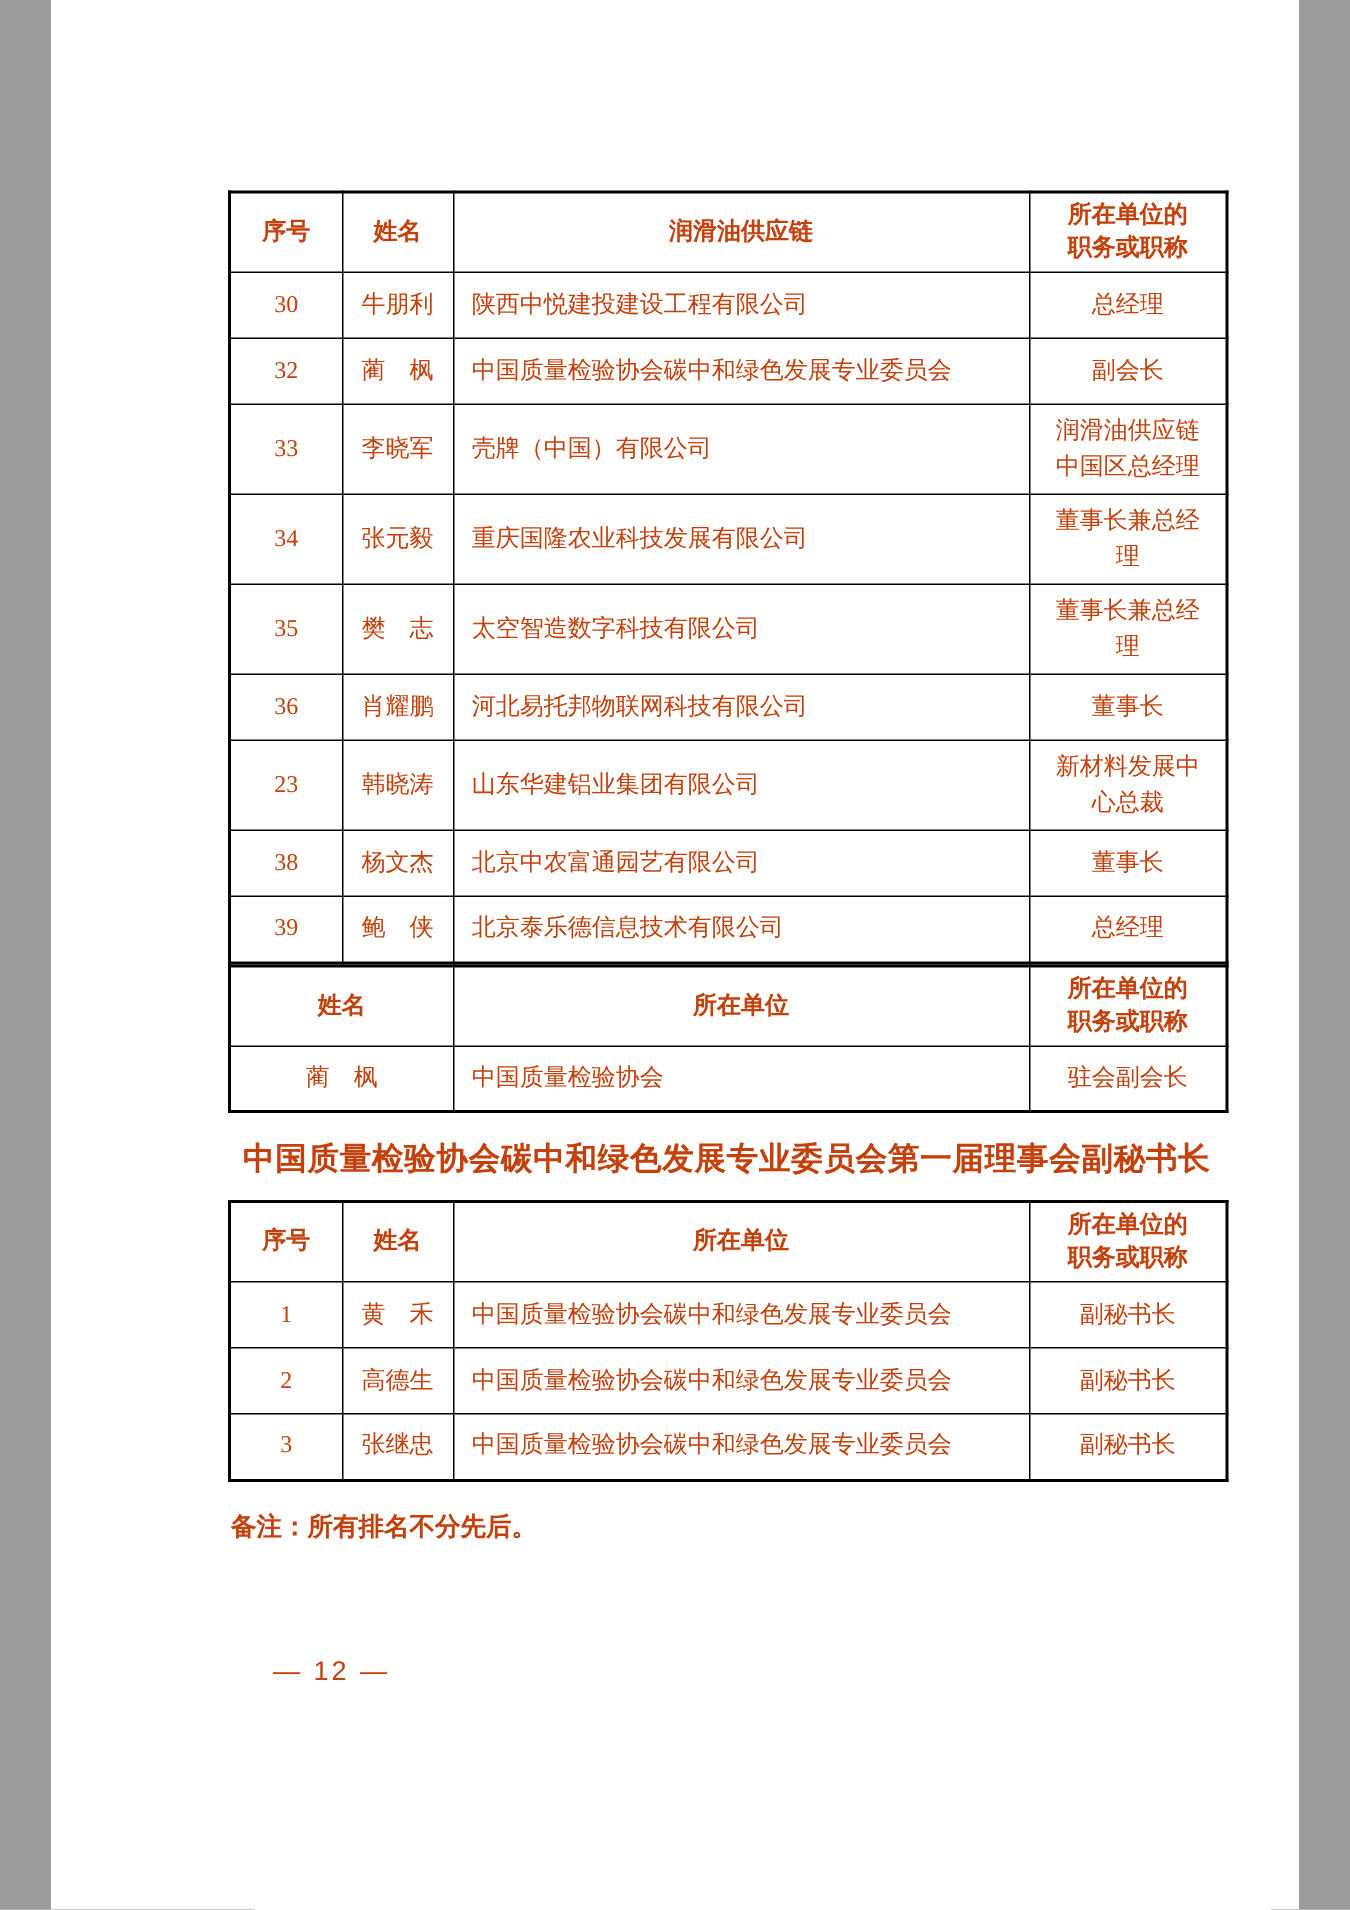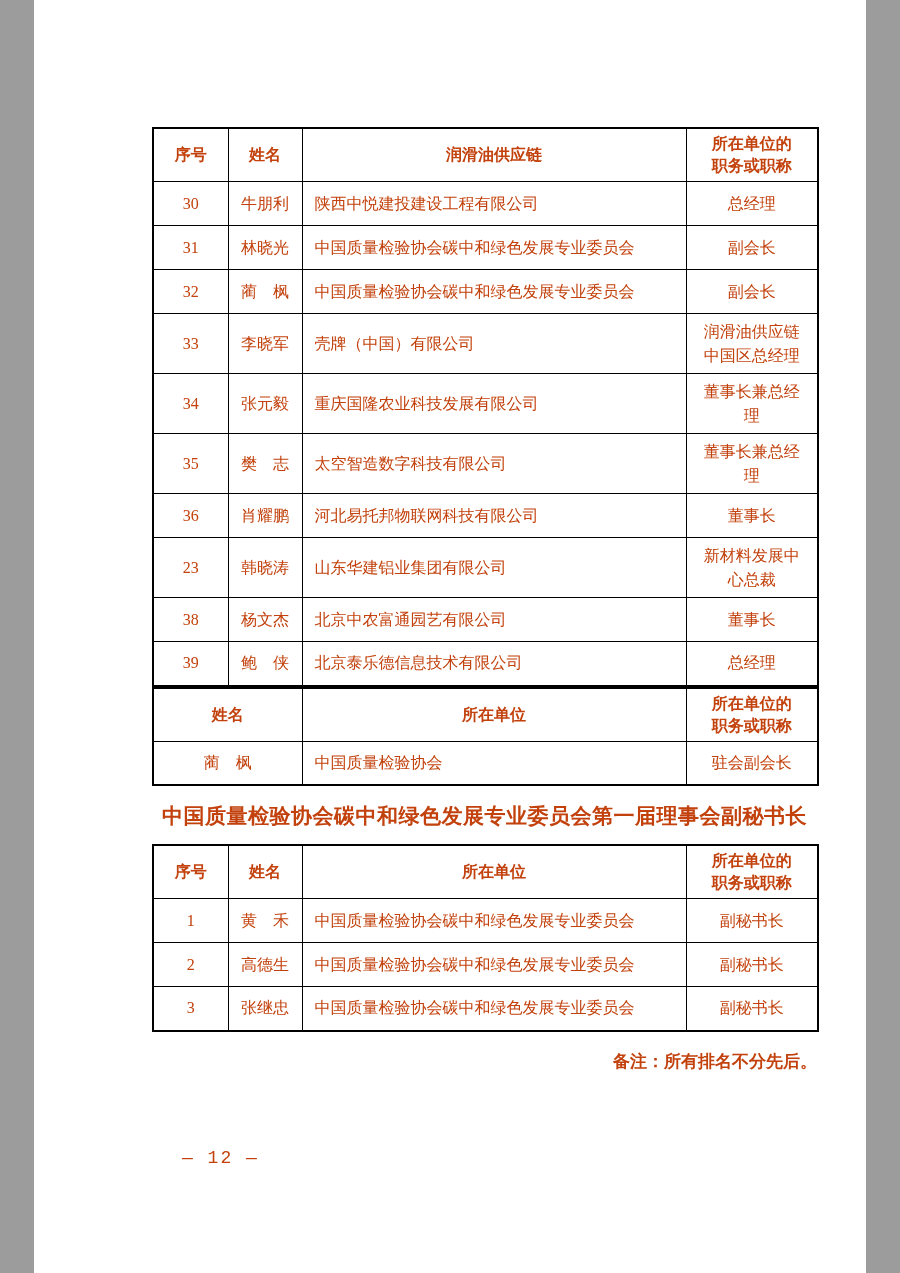--- a/index.html
+++ b/index.html
@@ -65,27 +65,27 @@
     letter-spacing: 0.5px;
   }
   .heading-1 { margin-top: 14px; margin-bottom: 6px; }
   .heading-2 { margin-top: 17px; margin-bottom: 15px; text-align: center; }
   .note {
     font-family: "Liberation Sans", "DejaVu Sans", sans-serif;
     font-weight: bold;
     font-size: 17px;
     margin-top: 18px;
     margin-left: 2px;
-    text-align: right;
+    text-align: left;
   }
   .page-number {
     position: absolute;
     left: 148px;
-    top: 1148px;
-    font-family: Liberation Mono, monospace;
+    top: 1104px;
+    font-family: Liberation Sans, sans-serif;
     font-size: 18px;
     letter-spacing: 2px;
   }
 </style>
 </head>
 <body>
 
 <div class="page">
   <div class="content">
 
@@ -104,26 +104,20 @@
         <th class="pre">所在单位的
 职务或职称</th>
       </tr>
       <tr class="row">
         <td>30</td>
         <td>牛朋利</td>
         <td class="unit-cell">陕西中悦建投建设工程有限公司</td>
         <td class="pre">总经理</td>
       </tr>
       <tr class="row">
-        <td>31</td>
-        <td>林晓光</td>
-        <td class="unit-cell">中国质量检验协会碳中和绿色发展专业委员会</td>
-        <td class="pre">副会长</td>
-      </tr>
-      <tr class="row">
         <td>32</td>
         <td>蔺　枫</td>
         <td class="unit-cell">中国质量检验协会碳中和绿色发展专业委员会</td>
         <td class="pre">副会长</td>
       </tr>
       <tr class="tall">
         <td>33</td>
         <td>李晓军</td>
         <td class="unit-cell">壳牌（中国）有限公司</td>
         <td class="pre">润滑油供应链

